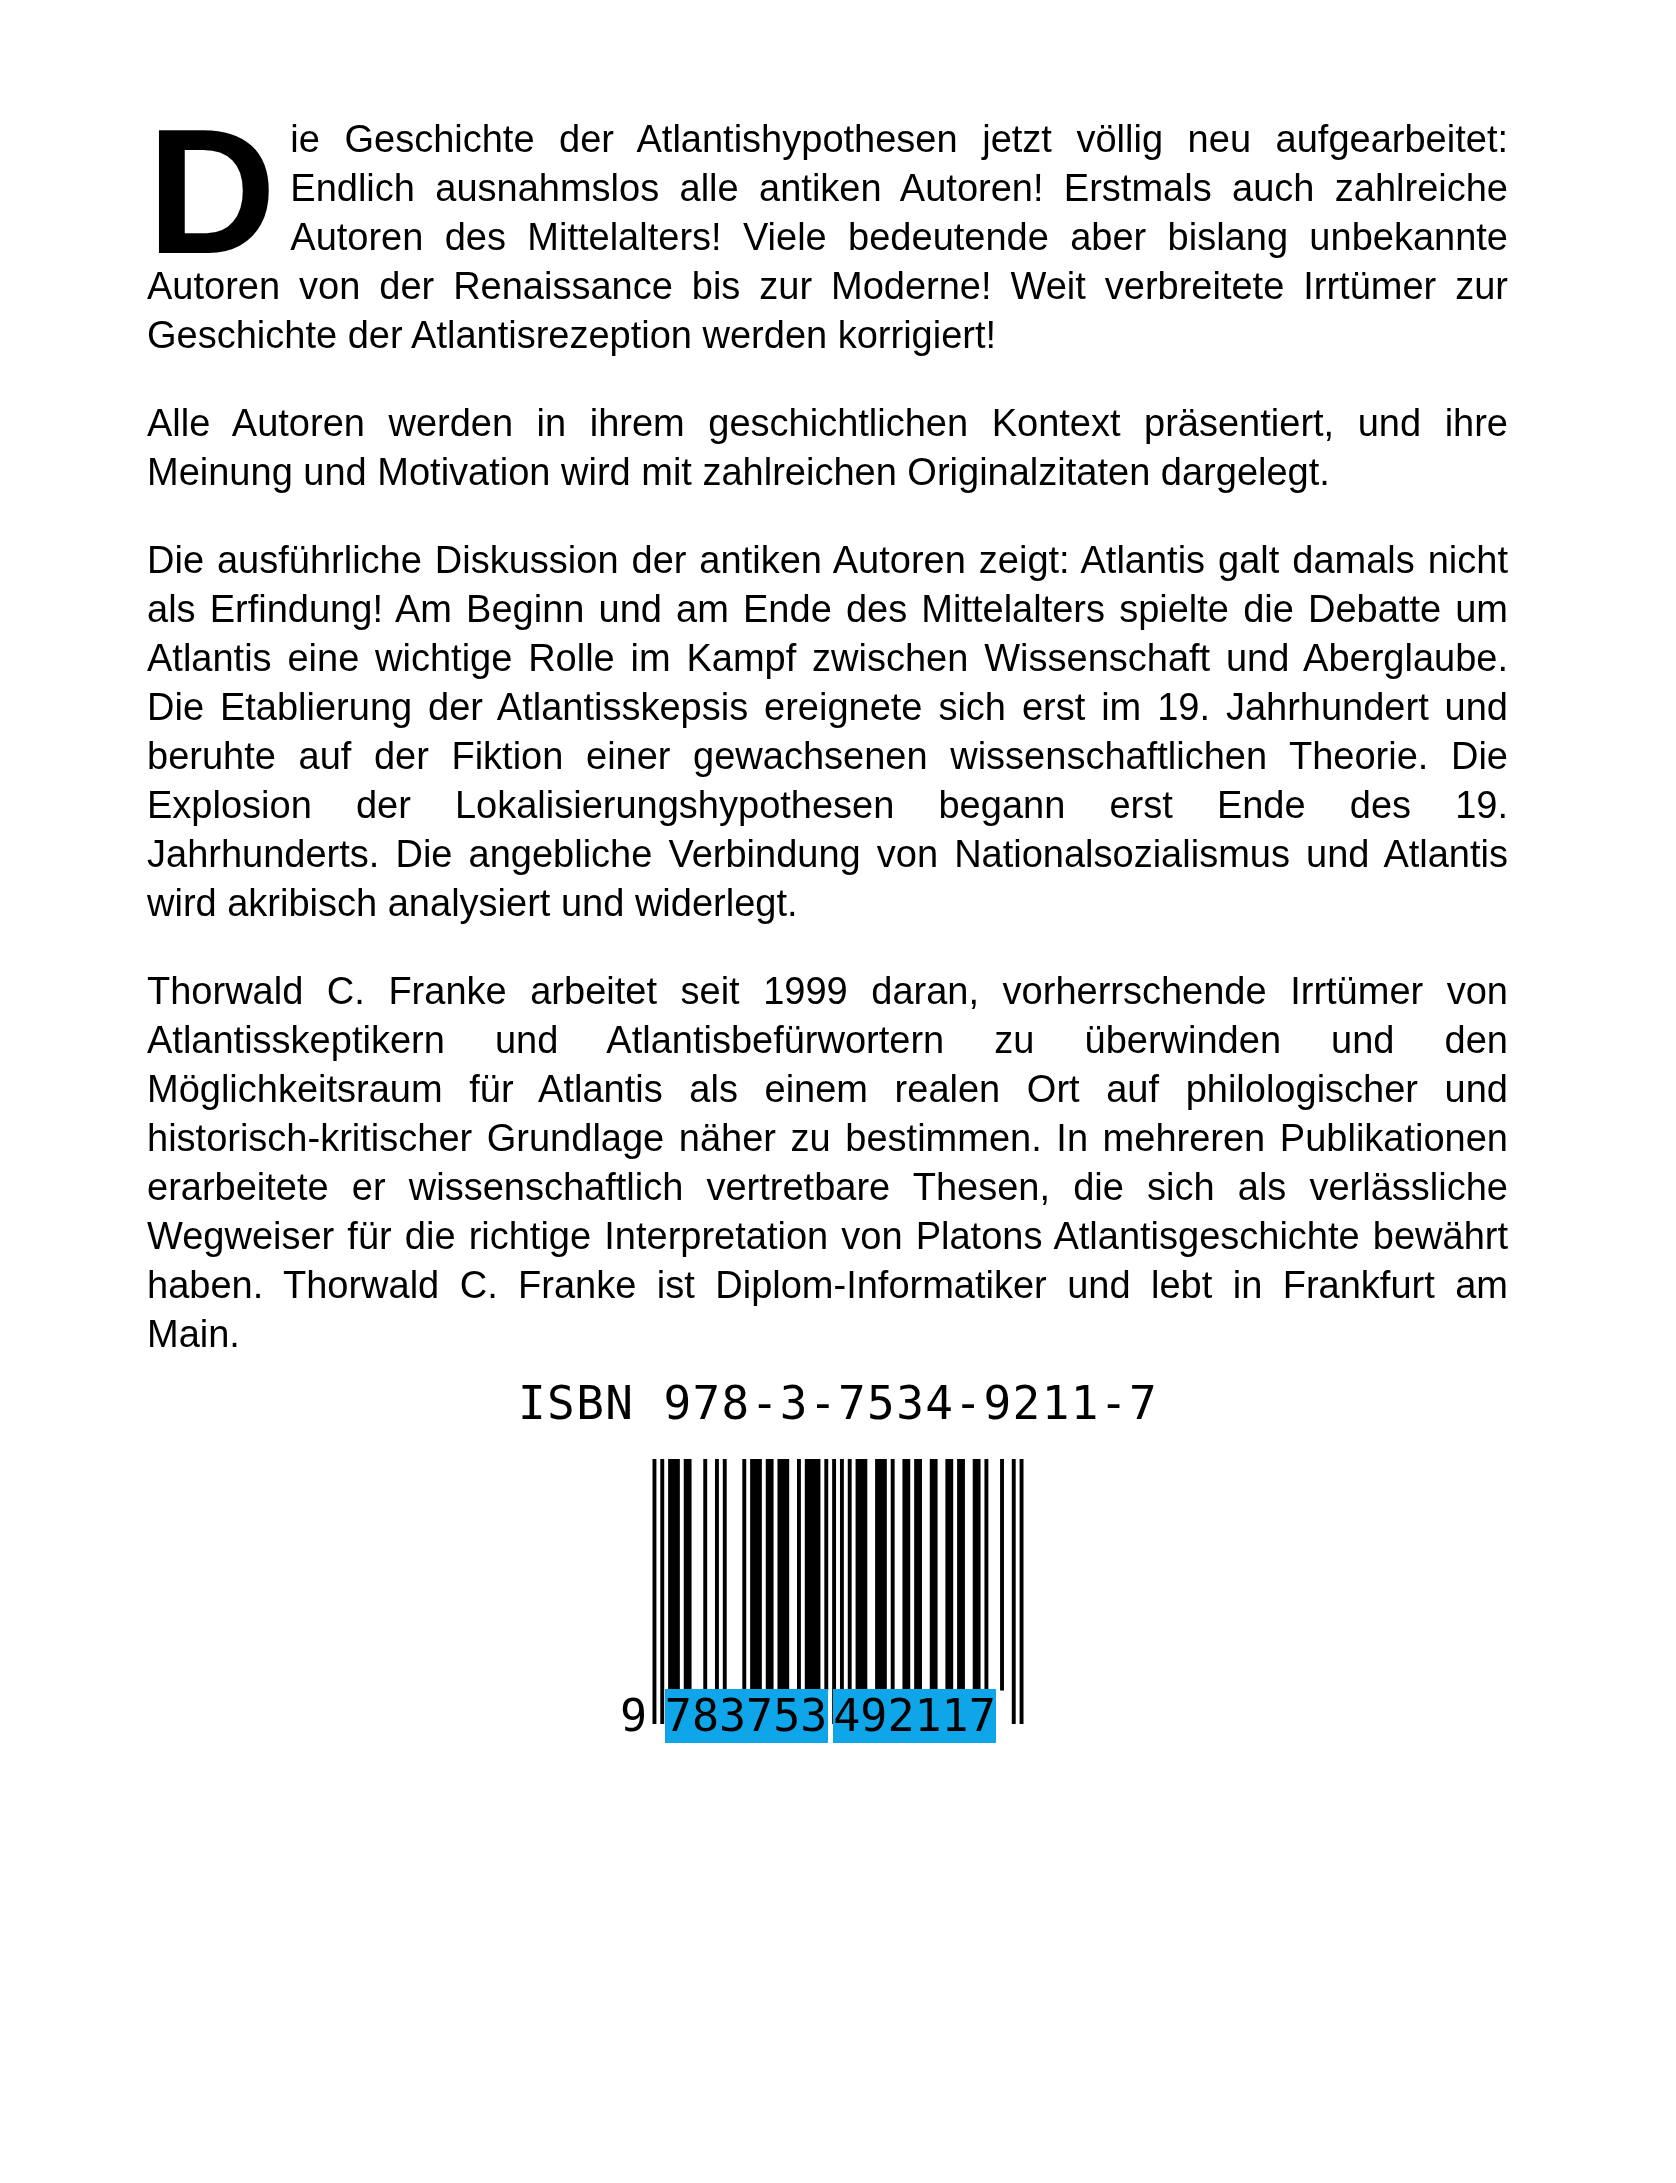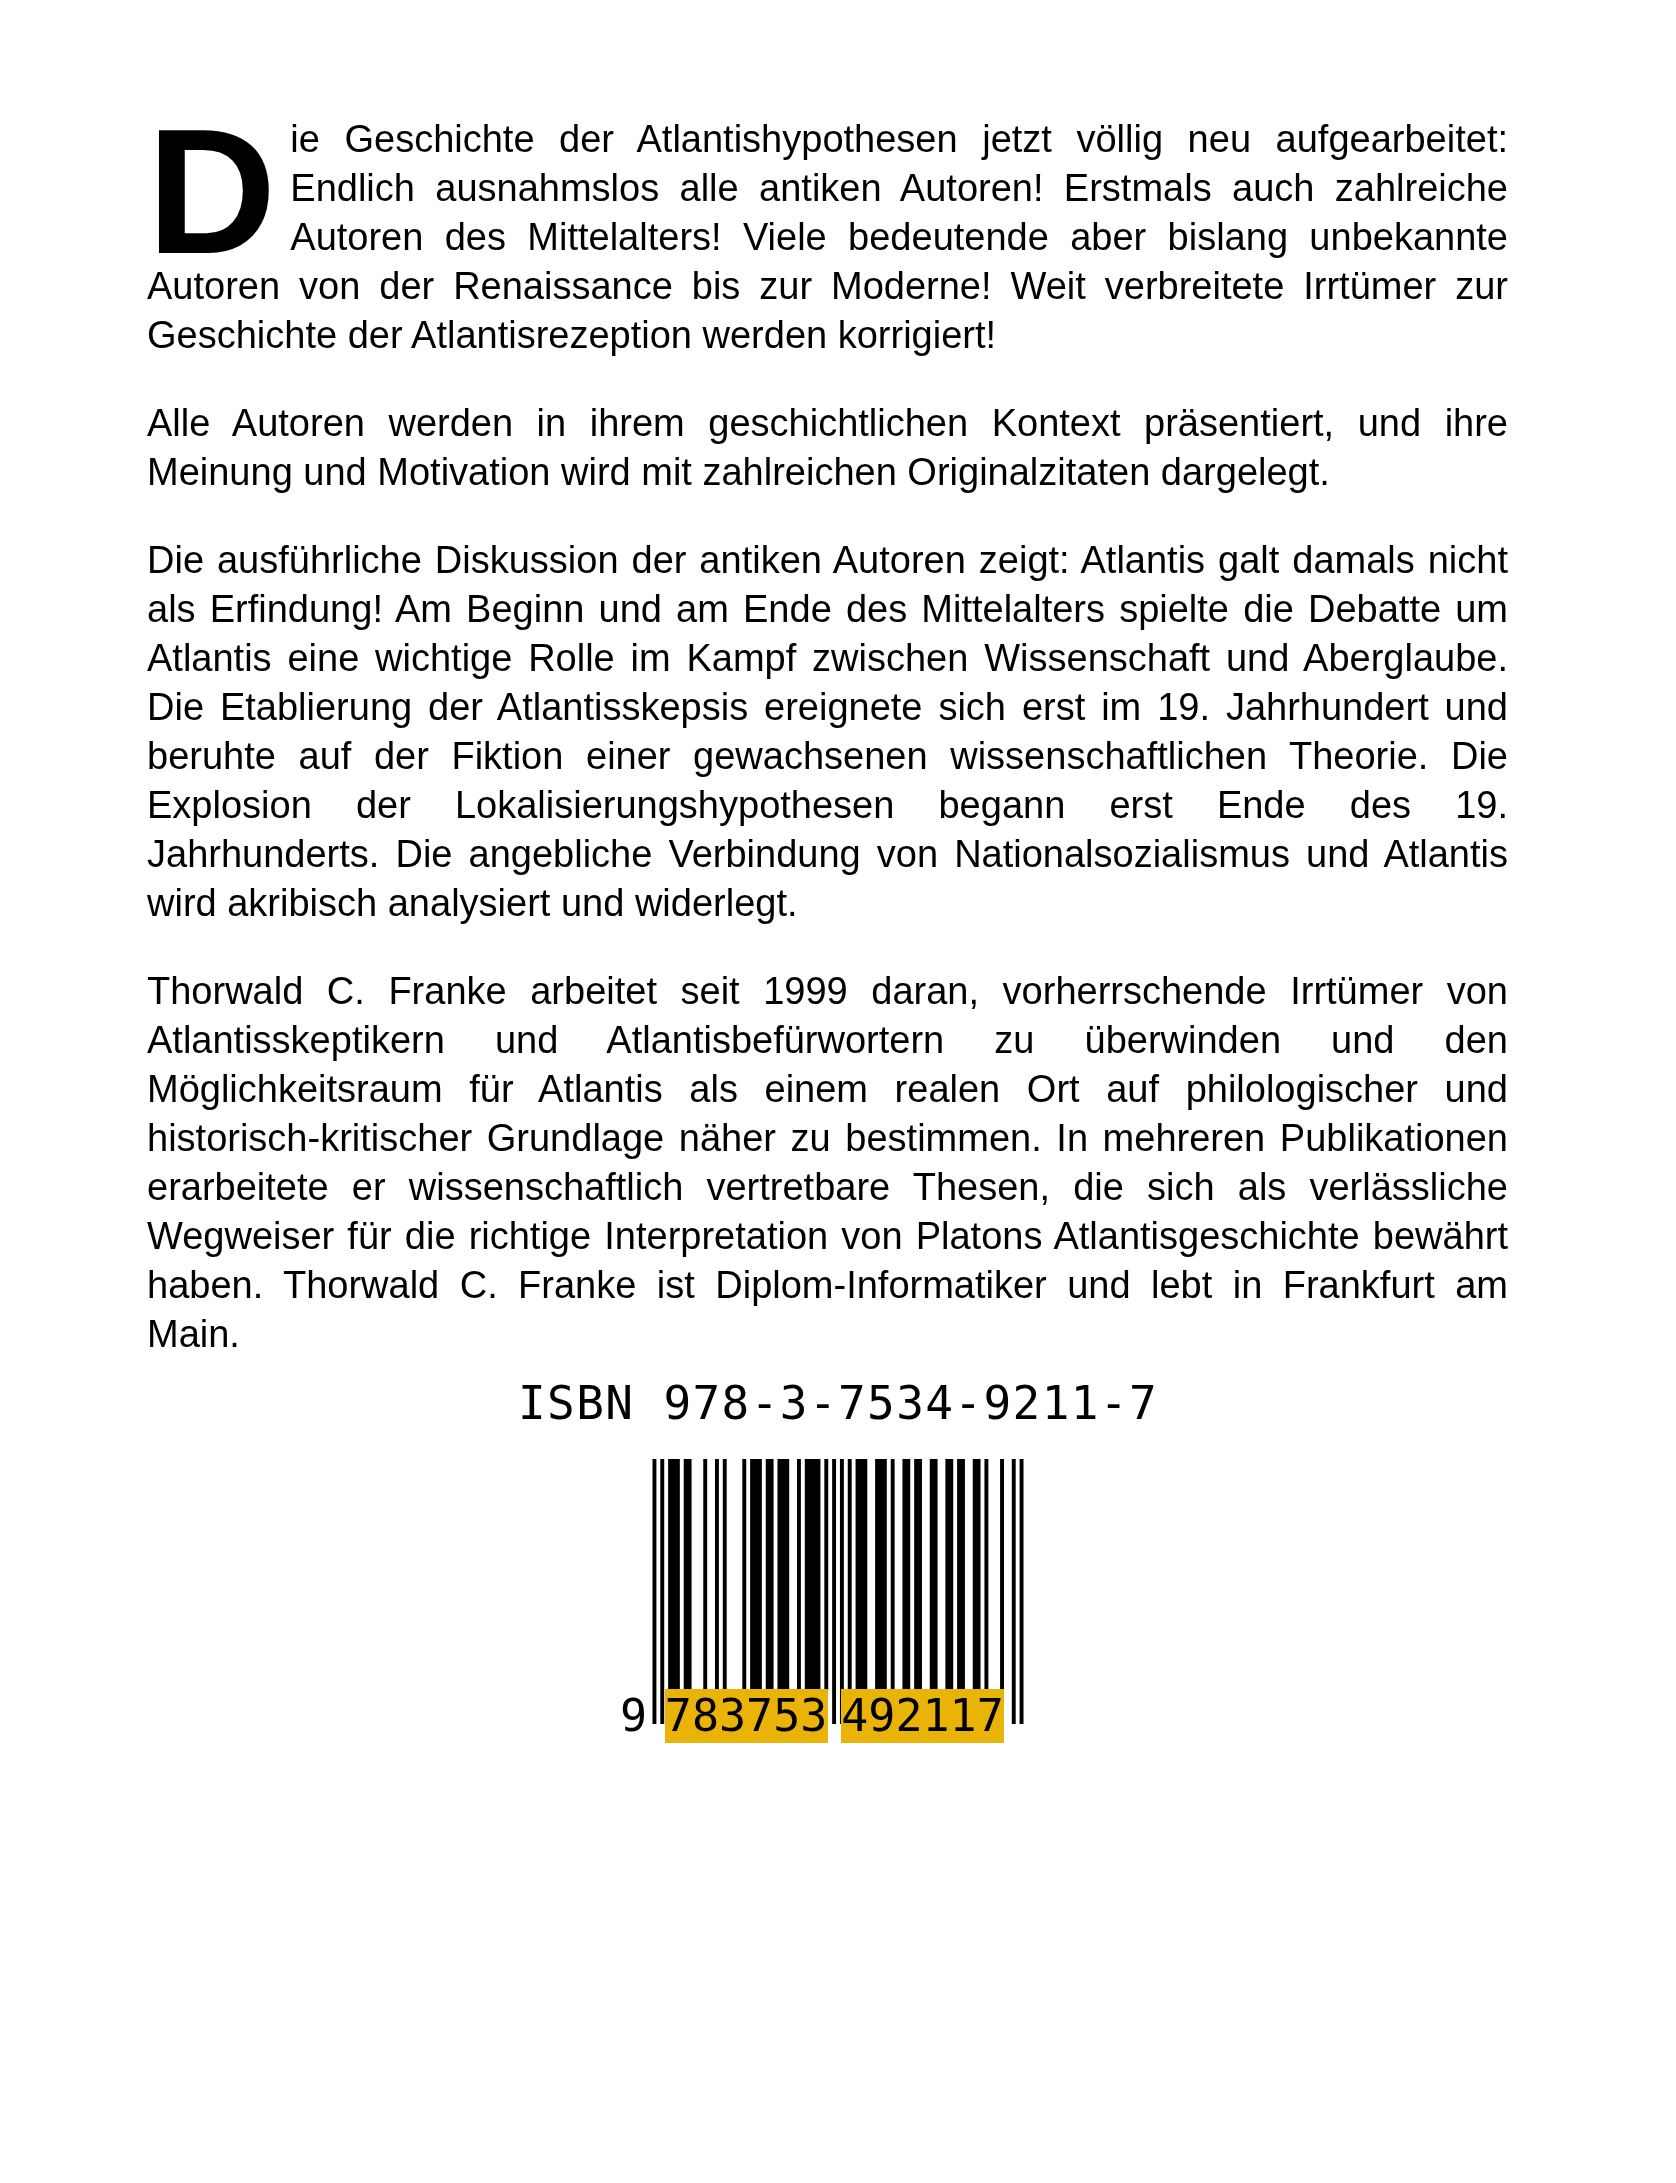--- a/index.html
+++ b/index.html
@@ -53,25 +53,25 @@
     margin: 28px auto 0 auto;
   }
   .barcode svg { display: block; width: 372px; height: 265px; }
   .barcode svg rect { fill: #000000; }
   .bc-digit {
     position: absolute;
     top: 230px;
     font-family: "DejaVu Sans Mono", "Liberation Mono", monospace;
     font-size: 45px;
     line-height: 54px;
-    background: #eab308;
+    background: #0ea5e9;
   }
   .bc-left  { left: -39px; width: 34px; text-align: right; background: transparent; }
   .bc-g1    { left: 12.6px;  width: 163px; text-align: center; }
-  .bc-g2    { left: 189px; width: 163px; text-align: center; }
+  .bc-g2    { left: 181px; width: 163px; text-align: center; }
 </style>
 </head>
 <body>
 
 <div class="page">
   <div class="text-col">
 
     <p class="para p1"><span class="dropcap">D</span><span class="b">ie</span><span> Geschichte der Atlantishypothesen jetzt völlig neu aufgearbeitet: Endlich ausnahmslos alle antiken Autoren! Erstmals auch zahlreiche Autoren des Mittelalters! Viele bedeutende aber bislang unbekannte Autoren von der Renaissance bis zur Moderne! Weit verbreitete Irrtümer zur Geschichte der Atlantisrezeption werden korrigiert!</span></p>
 
     <p class="para p2">Alle Autoren werden in ihrem geschichtlichen Kontext präsentiert, und ihre Meinung und Motivation wird mit zahlreichen Originalzitaten dargelegt.</p>

